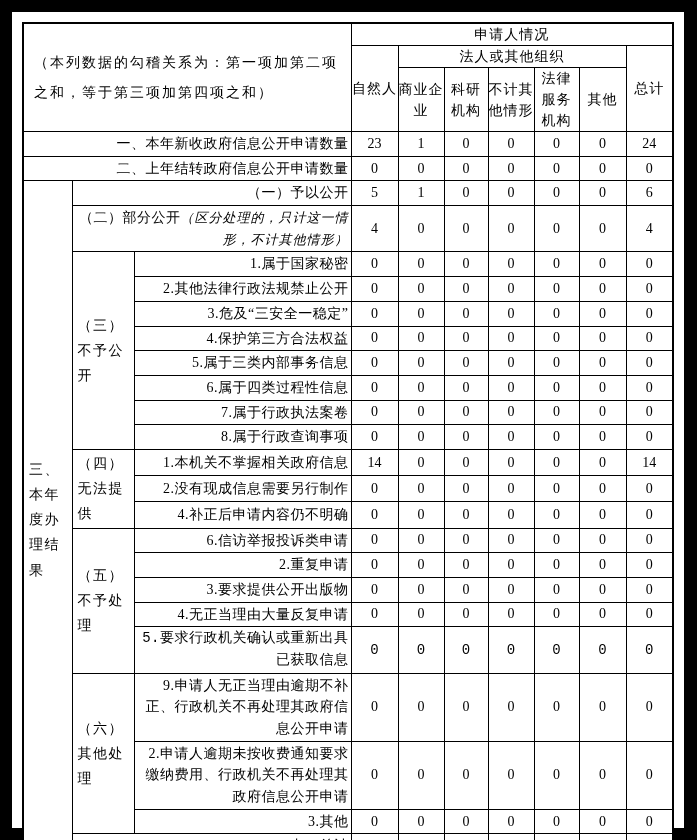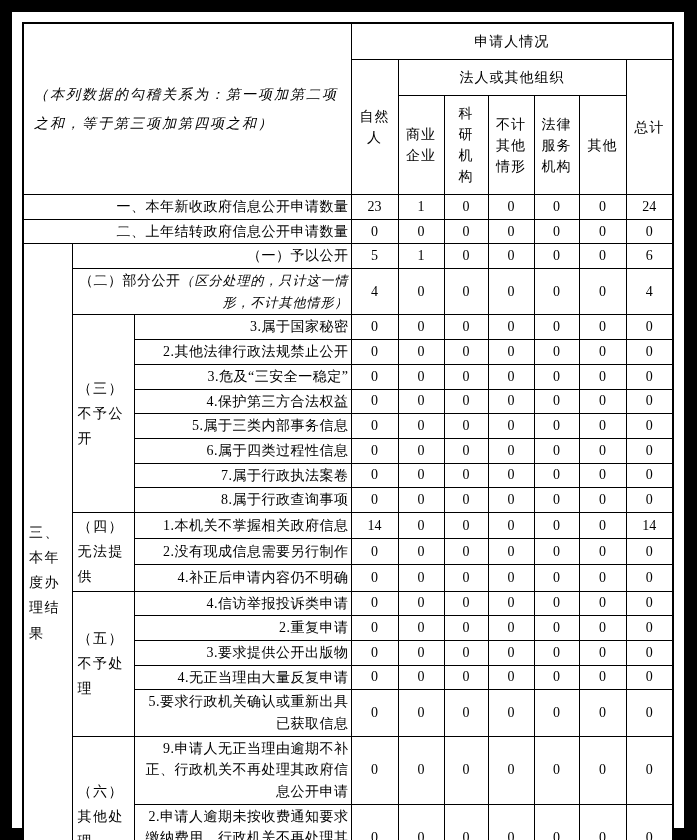--- a/index.html
+++ b/index.html
@@ -31,25 +31,24 @@
     border: 1.5px solid #000;
     vertical-align: middle;
     font-size: 14px;
     overflow: hidden;
   }
   .tbl tbody tr { height: 22px; }
   tr.hr1 { height: 21px; }
   tr.hr2 { height: 22px; }
   tr.hr3 { height: 62px; }
   tr.h46 { height: 46px; font-family: Liberation Serif, serif; }
-  tr.h52 { height: 52px; }
+  tr.h52 { height: 52px; font-family: Liberation Mono, monospace; }
   tr.h68 { height: 68px; }
-  .hc { text-align: center; line-height: 1.5; padding: 7px; letter-spacing: 1px; }
+  .hc { text-align: center; line-height: 1.5; padding: 0; letter-spacing: 1px; }
   .note-cell {
-    font-style: italic;
     font-size: 13px;
     letter-spacing: 2px;
     line-height: 2.1;
     padding: 2px 6px 2px 10px;
     vertical-align: middle;
   }
   .lbl {
     text-align: right;
     padding: 1px 2px 1px 4px;
     line-height: 1.55;
@@ -146,21 +145,21 @@
             <td class="num">0</td>
             <td class="num">0</td>
             <td class="num">0</td>
             <td class="num">0</td>
             <td class="num">0</td>
             <td class="num">4</td>
           </tr>
 
         <tr>
           <td class="grp" rowspan="8">（三）不予公开</td>
-          <td class="lbl">3.属于国家秘密</td>
+          <td class="lbl">1.属于国家秘密</td>
         <td class="num">0</td>
             <td class="num">0</td>
             <td class="num">0</td>
             <td class="num">0</td>
             <td class="num">0</td>
             <td class="num">0</td>
             <td class="num">0</td>
           </tr>
         <tr>
           <td class="lbl">2.其他法律行政法规禁止公开</td>
@@ -260,21 +259,21 @@
             <td class="num">0</td>
             <td class="num">0</td>
             <td class="num">0</td>
             <td class="num">0</td>
             <td class="num">0</td>
             <td class="num">0</td>
           </tr>
 
         <tr>
           <td class="grp" rowspan="5">（五）不予处理</td>
-          <td class="lbl">4.信访举报投诉类申请</td>
+          <td class="lbl">6.信访举报投诉类申请</td>
         <td class="num">0</td>
             <td class="num">0</td>
             <td class="num">0</td>
             <td class="num">0</td>
             <td class="num">0</td>
             <td class="num">0</td>
             <td class="num">0</td>
           </tr>
         <tr>
           <td class="lbl">2.重复申请</td>

